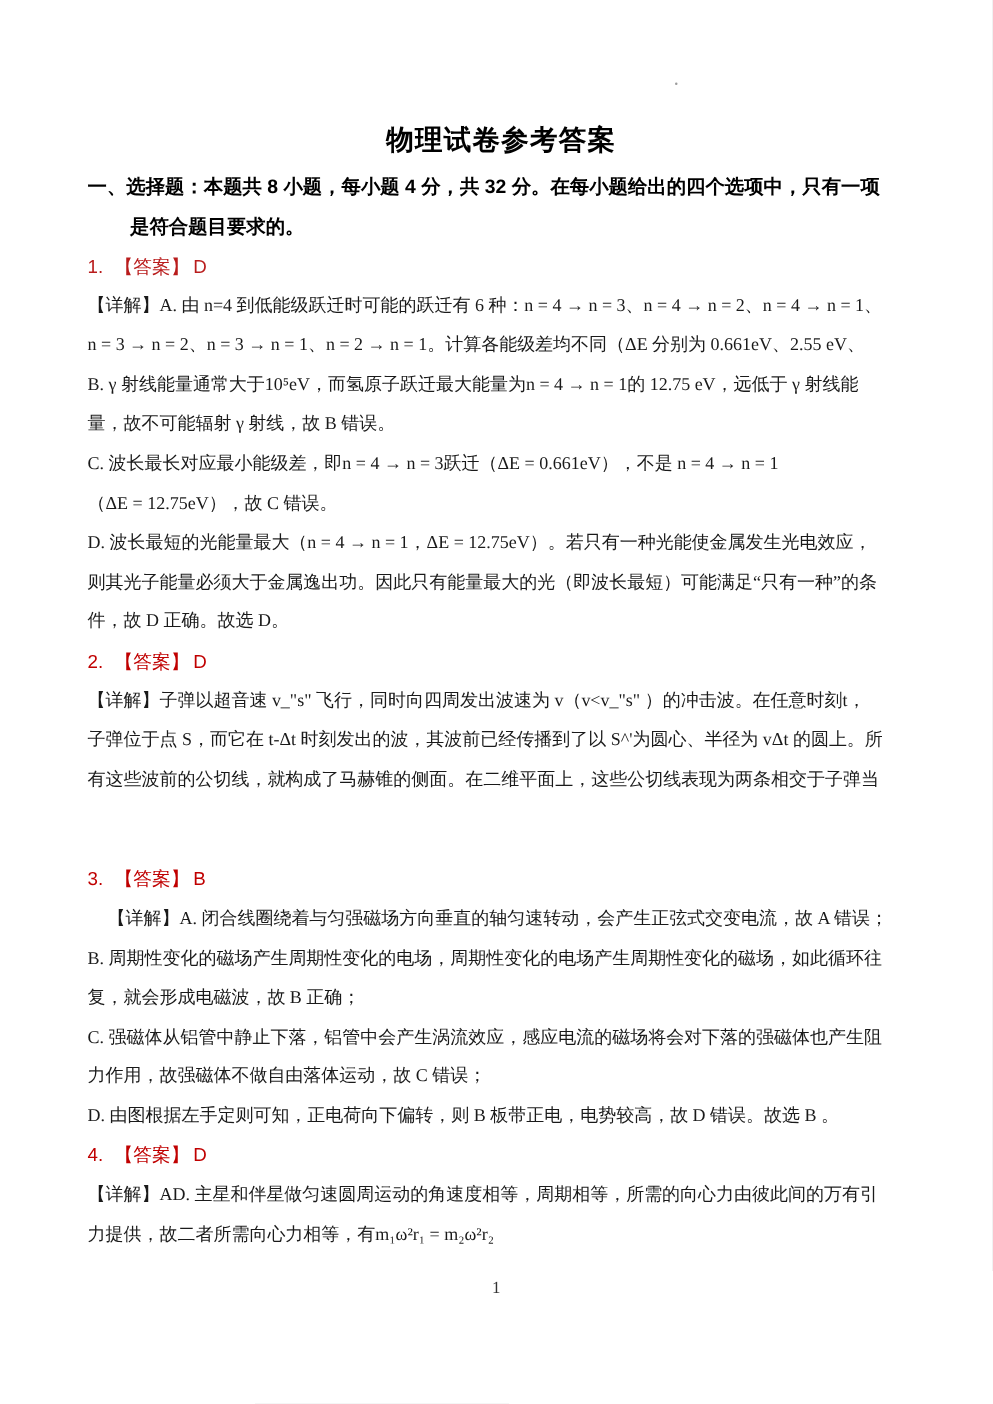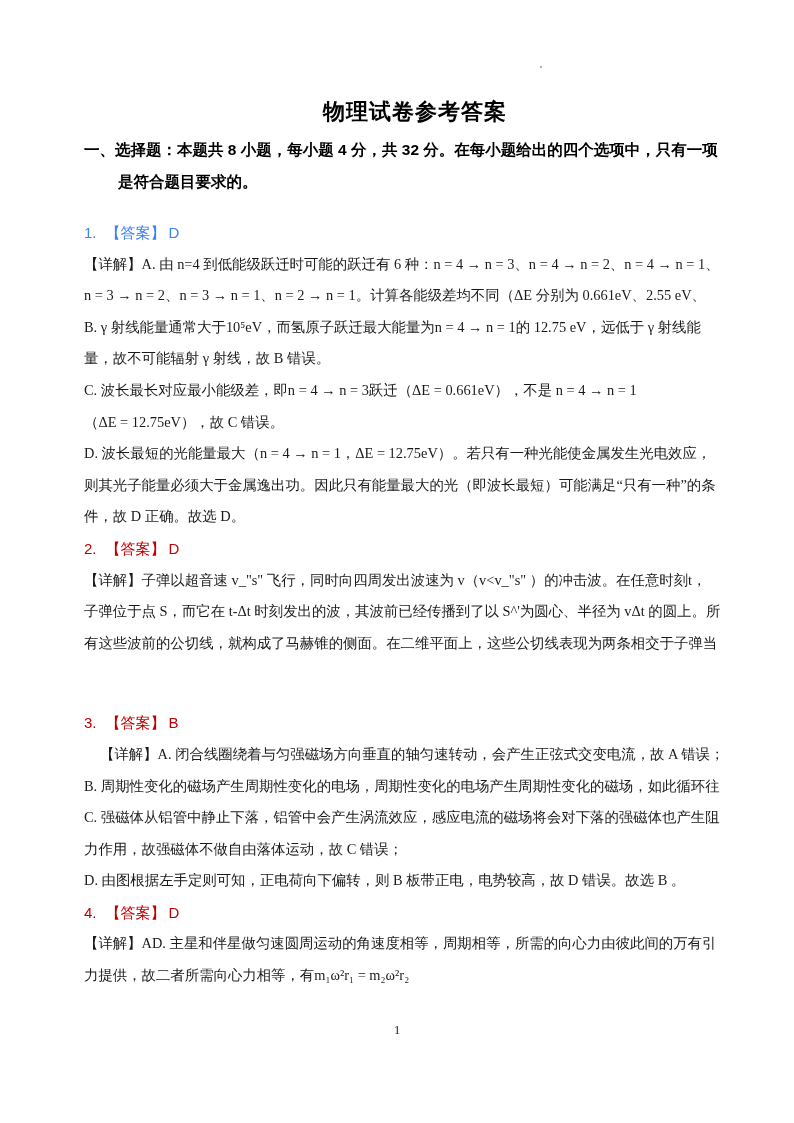--- a/index.html
+++ b/index.html
@@ -21,21 +21,21 @@
     position: absolute;
     left: 540px;
     top: 66px;
     width: 2px;
     height: 2px;
     background: #9a9a9a;
     border-radius: 50%;
   }
   .content {
     position: absolute;
-    left: 84px;
+    left: 70px;
     top: 92px;
     width: 662px;
   }
   .doc-title {
     text-align: center;
     font-family: "Liberation Sans", "DejaVu Sans", sans-serif;
     font-weight: bold;
     font-size: 22px;
     line-height: 40px;
     height: 40px;
@@ -89,21 +89,21 @@
 
 <div class="page">
   <span class="stray-dot"></span>
 
   <div class="content">
     <div class="doc-title">物理试卷参考答案</div>
 
     <div class="sec-head first">一、选择题：本题共 8 小题，每小题 4 分，共 32 分。在每小题给出的四个选项中，只有一项</div>
     <div class="sec-head cont">是符合题目要求的。</div>
 
-    <div class="row ans-header" style="color: #3b82f6; margin-top: 19px;">
+    <div class="row ans-header" style="color: #b91c1c;">
       <span class="ans-num">1.</span><span>【答案】</span><span class="ans-val">D</span>
     </div>
     <div class="row exp-line">【详解】A. 由 n=4 到低能级跃迁时可能的跃迁有 6 种：n = 4 → n = 3、n = 4 → n = 2、n = 4 → n = 1、</div>
     <div class="row exp-line">n = 3 → n = 2、n = 3 → n = 1、n = 2 → n = 1。计算各能级差均不同（ΔE 分别为 0.661eV、2.55 eV、</div>
     <div class="row exp-line">B. γ 射线能量通常大于10⁵eV，而氢原子跃迁最大能量为n = 4 → n = 1的 12.75 eV，远低于 γ 射线能</div>
     <div class="row exp-line">量，故不可能辐射 γ 射线，故 B 错误。</div>
     <div class="row exp-line">C. 波长最长对应最小能级差，即n = 4 → n = 3跃迁（ΔE = 0.661eV），不是 n = 4 → n = 1</div>
     <div class="row exp-line">（ΔE = 12.75eV），故 C 错误。</div>
     <div class="row exp-line">D. 波长最短的光能量最大（n = 4 → n = 1，ΔE = 12.75eV）。若只有一种光能使金属发生光电效应，</div>
     <div class="row exp-line">则其光子能量必须大于金属逸出功。因此只有能量最大的光（即波长最短）可能满足“只有一种”的条</div>
@@ -114,20 +114,21 @@
     </div>
     <div class="row exp-line">【详解】子弹以超音速 v_"s" 飞行，同时向四周发出波速为 v（v&lt;v_"s" ）的冲击波。在任意时刻t，</div>
     <div class="row exp-line">子弹位于点 S，而它在 t-Δt 时刻发出的波，其波前已经传播到了以 S^'为圆心、半径为 vΔt 的圆上。所</div>
     <div class="row exp-line">有这些波前的公切线，就构成了马赫锥的侧面。在二维平面上，这些公切线表现为两条相交于子弹当</div>
 
     <div class="row ans-header" style="color: rgb(192, 0, 0); margin-top: 48px;">
       <span class="ans-num">3.</span><span>【答案】</span><span class="ans-val">B</span>
     </div>
     <div class="row exp-line indent-sm">【详解】A. 闭合线圈绕着与匀强磁场方向垂直的轴匀速转动，会产生正弦式交变电流，故 A 错误；</div>
     <div class="row exp-line">B. 周期性变化的磁场产生周期性变化的电场，周期性变化的电场产生周期性变化的磁场，如此循环往</div>
+    <div class="row exp-line">复，就会形成电磁波，故 B 正确；</div>
     <div class="row exp-line">C. 强磁体从铝管中静止下落，铝管中会产生涡流效应，感应电流的磁场将会对下落的强磁体也产生阻</div>
     <div class="row exp-line">力作用，故强磁体不做自由落体运动，故 C 错误；</div>
     <div class="row exp-line">D. 由图根据左手定则可知，正电荷向下偏转，则 B 板带正电，电势较高，故 D 错误。故选 B 。</div>
 
     <div class="row ans-header" style="color: rgb(192, 0, 0);">
       <span class="ans-num">4.</span><span>【答案】</span><span class="ans-val">D</span>
     </div>
     <div class="row exp-line">【详解】AD. 主星和伴星做匀速圆周运动的角速度相等，周期相等，所需的向心力由彼此间的万有引</div>
     <div class="row exp-line">力提供，故二者所需向心力相等，有m₁ω²r₁ = m₂ω²r₂</div>
   </div>

